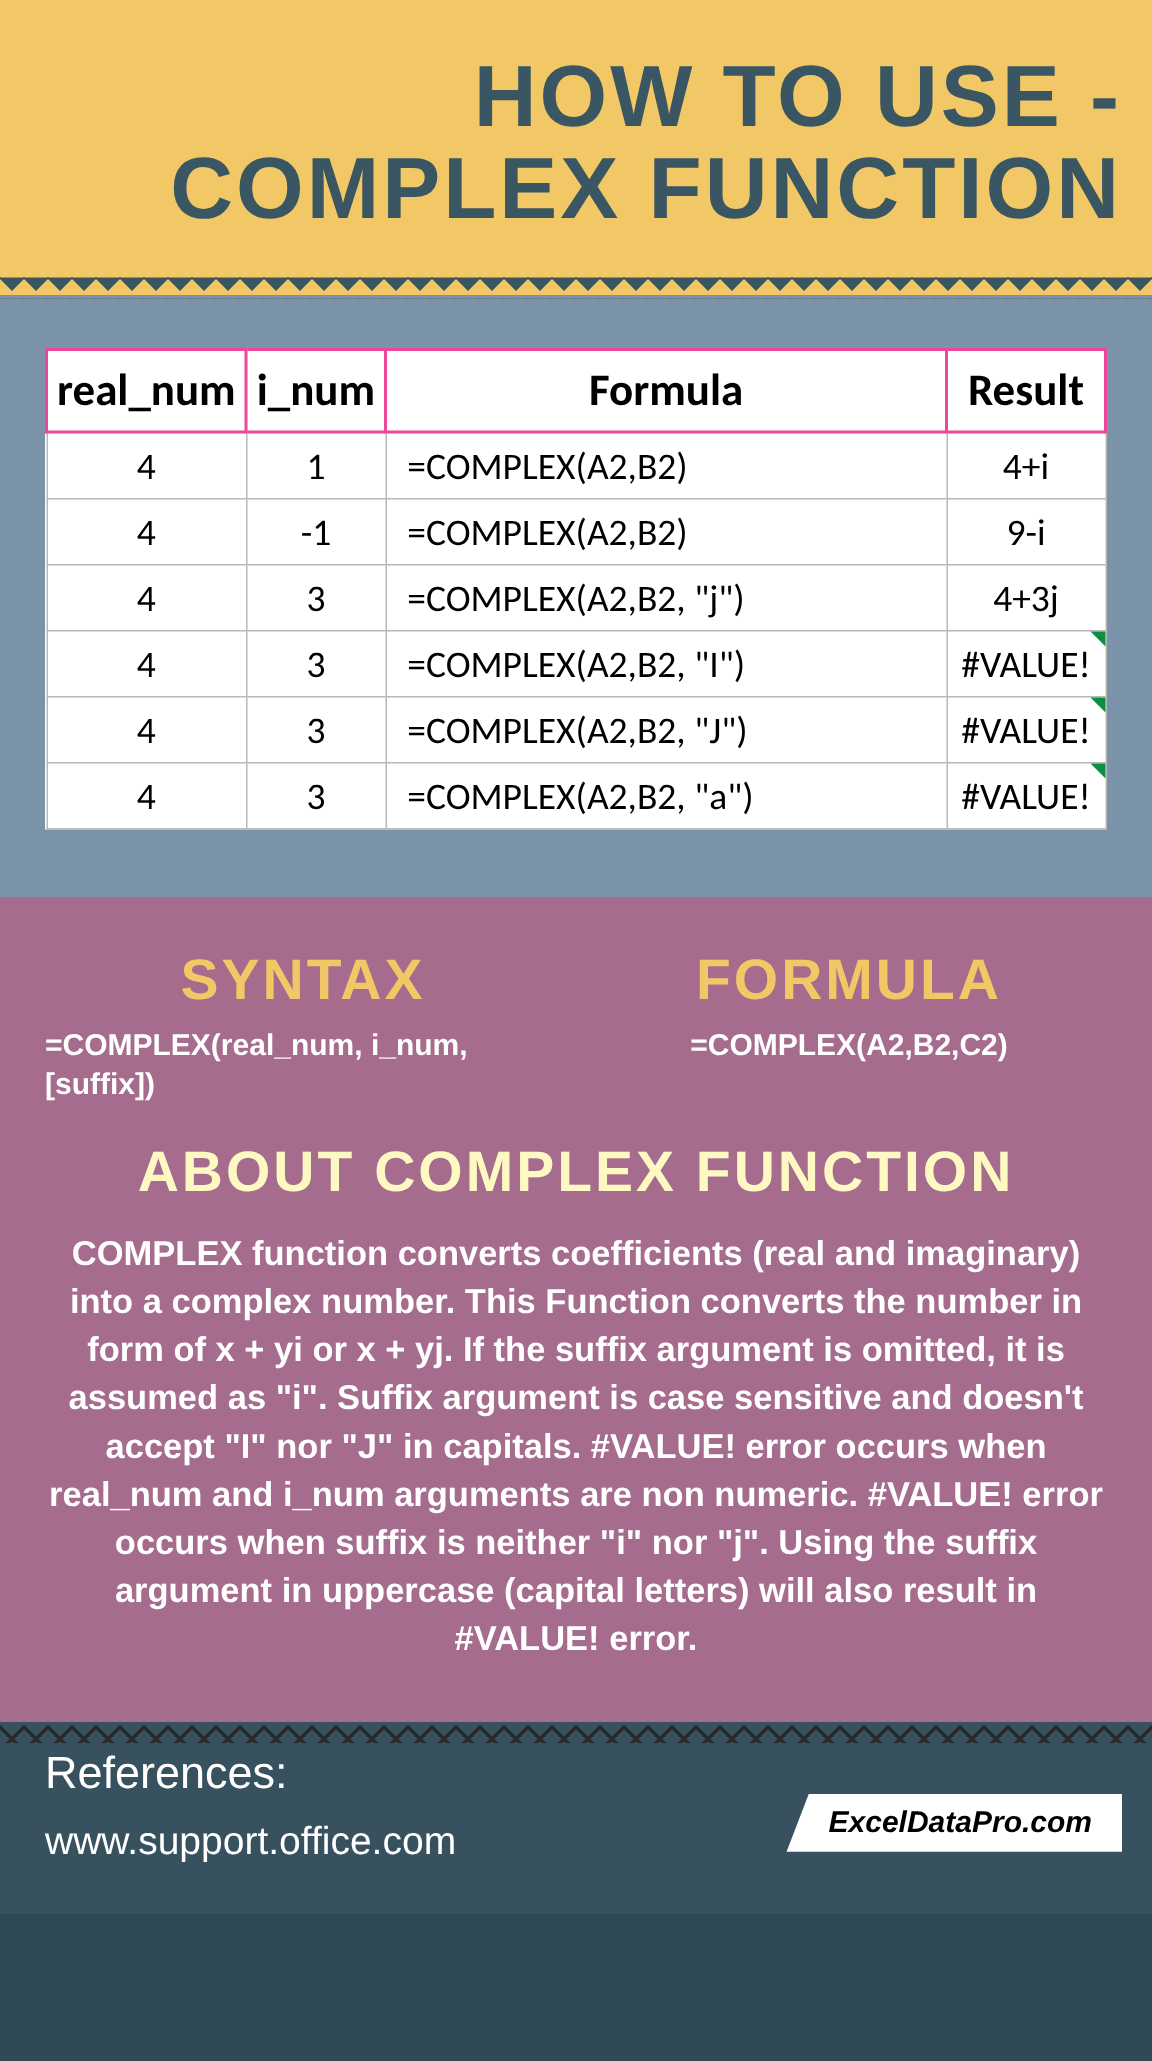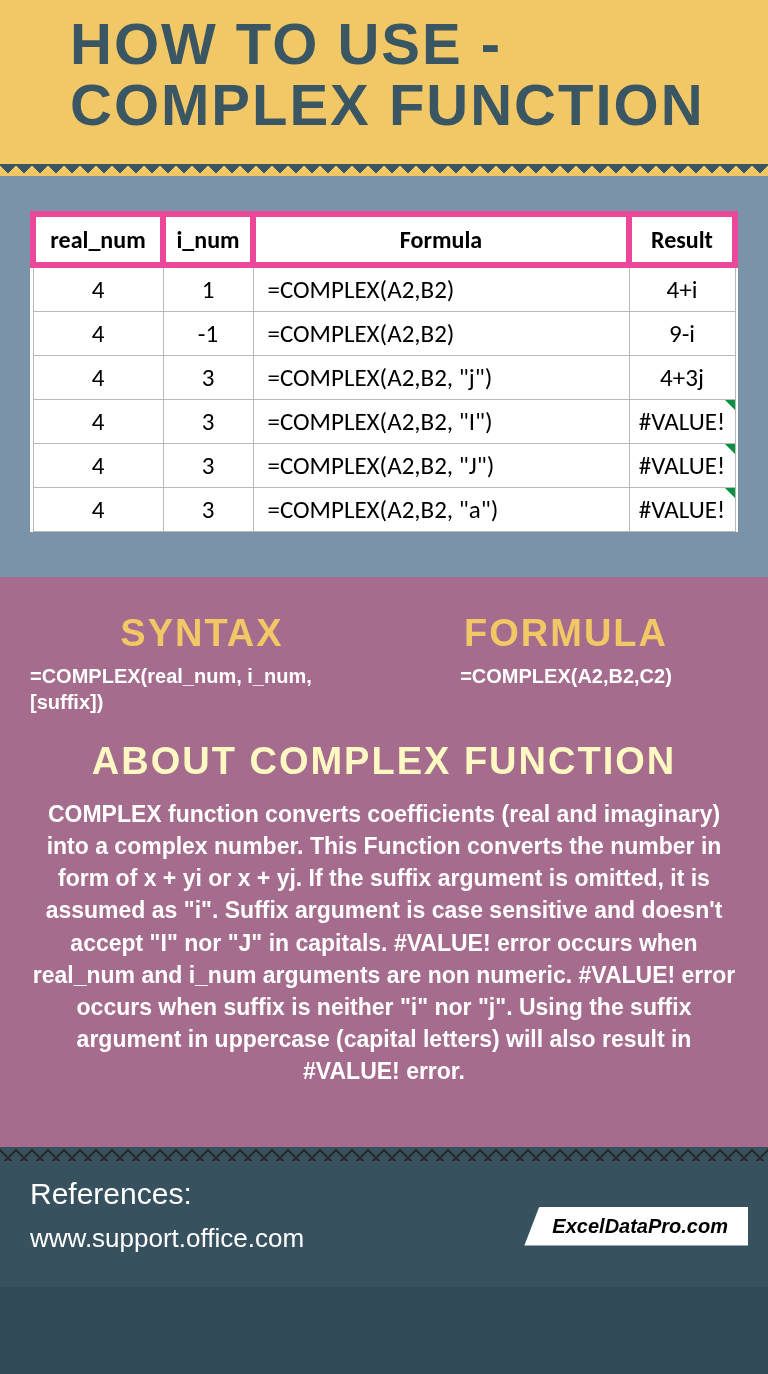--- a/index.html
+++ b/index.html
@@ -7,22 +7,22 @@
     width: 768px;
     height: 1374px;
     font-family: Arial, Helvetica, sans-serif;
     background: #2f4a56;
     overflow: hidden;
   }
   
   
   .header {
     background: #f2c867;
-    padding: 14px 20px 40px 20px;
-    text-align: left;
+    padding: 35px 20px 40px 20px;
+    text-align: right;
     position: relative;
   }
   .header h1 {
     font-family: 'Arial Black', Arial, sans-serif;
     font-weight: 900;
     font-size: 58px;
     line-height: 1.05;
     color: #3a5663;
     letter-spacing: 2px;
     padding-left: 50px;
@@ -62,23 +62,23 @@
   }
   
   .excel-table {
     width: 100%;
     border-collapse: collapse;
     background: #fff;
     font-family: Calibri, Arial, sans-serif;
   }
   .excel-table th {
     background: #fff;
-    border: 6px solid #ec4899;
+    border: 2px solid #ec4899;
     padding: 8px 6px;
-    font-size: 24px;
+    font-size: 30px;
     font-weight: bold;
     color: #000;
   }
   .excel-table td {
     border: 1px solid #b8b8b8;
     padding: 6px 8px;
     font-size: 25px;
     text-align: center;
     color: #000;
   }
@@ -90,21 +90,21 @@
     content: "";
     position: absolute;
     top: 0; right: 0;
     border-top: 10px solid #0a9040;
     border-left: 10px solid transparent;
   }
   
   
   .info-section {
     background: #a56c8d;
-    padding: 35px 30px 60px 30px;
+    padding: 35px 30px 40px 30px;
     position: relative;
     color: #fff;
   }
   .info-row {
     display: flex;
     gap: 20px;
     margin-bottom: 25px;
   }
   .info-col { flex: 1; }
   .info-col.right { text-align: center; }
@@ -138,21 +138,21 @@
     font-size: 23px;
     font-weight: 900;
     line-height: 1.4;
     text-align: center;
     color: #ffffff;
   }
   
   
   .footer {
     background: #37515e;
-    padding: 30px 30px 30px 30px;
+    padding: 18px 30px 30px 30px;
     position: relative;
     color: #fff;
   }
   .footer h3 {
     font-size: 30px;
     font-weight: normal;
     margin-bottom: 10px;
   }
   .footer .ref {
     font-size: 26px;

